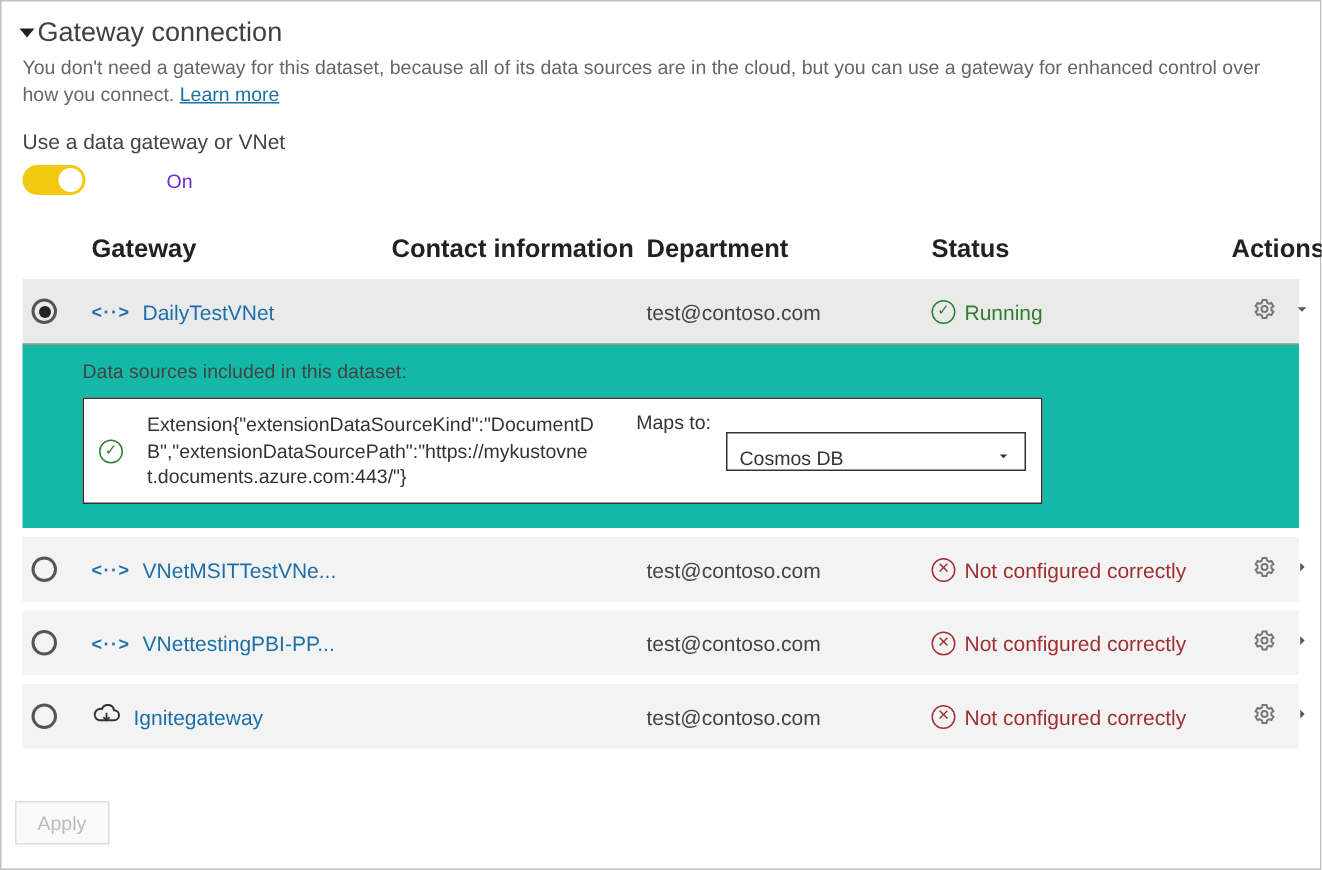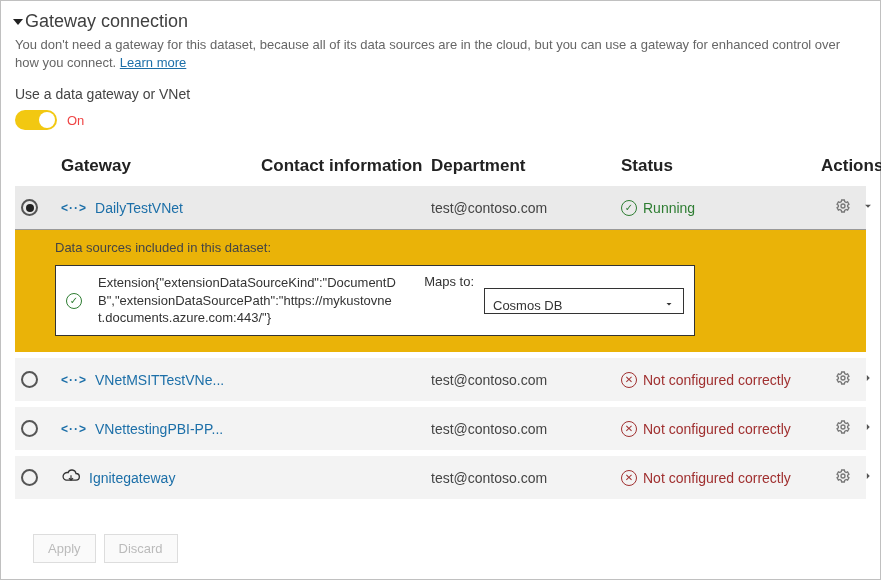--- a/index.html
+++ b/index.html
@@ -31,21 +31,21 @@
   .sub-label { margin-top: 14px; color: #444; font-size: 14px; }
   .toggle-row { display: flex; align-items: center; gap: 10px; margin-top: 8px; margin-bottom: 12px; }
   .toggle {
     width: 42px; height: 20px; border-radius: 10px;
     background: #F2C811; position: relative; cursor: pointer;
   }
   .toggle::after {
     content: ""; position: absolute; right: 2px; top: 2px;
     width: 16px; height: 16px; border-radius: 50%; background: #fff;
   }
-  .toggle-text { color: #ef4444; }
+  .toggle-text { color: #6d28d9; margin-left: 44px; }
   .table-head, .gw-row {
     display: grid;
     grid-template-columns: 40px 200px 170px 190px 200px 60px;
     align-items: center;
   }
   .table-head {
     font-weight: 600; color: #222; font-size: 17px;
     padding: 14px 6px 10px 6px;
   }
   .th-actions { padding-right: 6px; }
@@ -72,21 +72,21 @@
   .circle-icon {
     width: 16px; height: 16px; border-radius: 50%;
     display: inline-flex; align-items: center; justify-content: center;
     font-size: 10px; line-height: 1;
   }
   .circle-ok { border: 1.5px solid #2E7D32; color: #2E7D32; }
   .circle-bad { border: 1.5px solid #A03030; color: #A03030; }
   .actions-cell { display: flex; align-items: center; justify-content: flex-end; gap: 10px; color: #666; padding-right: 6px; }
   .gear, .chev { cursor: pointer; color: #666; }
   .expand-panel {
-    background: #eab308;
+    background: #14b8a6;
     padding: 4px 0 16px 40px;
     border-top: 1px solid #999;
   }
   .expand-title { color: #444; margin: 6px 0 10px 0; font-size: 13px; }
   .src-box {
     border: 1px solid #333;
     background: #fff;
     display: grid;
     grid-template-columns: 28px 1fr 80px 200px;
     align-items: center;
@@ -99,21 +99,21 @@
   .dropdown {
     border: 1px solid #333; background: #fff; height: 26px;
     display: flex; align-items: flex-end; justify-content: space-between;
     padding: 0 8px; font-size: 13px; cursor: pointer;
   }
   .vnet-icon {
     display: inline-flex; align-items: center; justify-content: center;
     color: #1C6FA8; font-weight: 700; font-size: 12px; letter-spacing: 1px;
   }
   .cloud-svg { width: 20px; height: 16px; }
-  .btn-row { position: absolute; bottom: 16px; left: 32px; display: flex; gap: 8px; }
+  .btn-row { position: absolute; bottom: 16px; left: 9px; display: flex; gap: 8px; }
   .btn {
     border: 1px solid #ddd; background: #fafafa; color: #bbb;
     padding: 6px 14px; font-size: 13px; cursor: default;
   }
 </style>
 </head>
 <body>
 
 <div class="frame">
 
@@ -272,16 +272,15 @@
           <svg width="14" height="14" viewBox="0 0 24 24" fill="#555">
               <path d="M10 7l5 5-5 5z"></path>
             </svg>
         </span>
       </span>
     </div>
   </div>
 
   <div class="btn-row">
     <button class="btn">Apply</button>
-    <button class="btn">Discard</button>
   </div>
 
 </div>
 
 </body></html>

